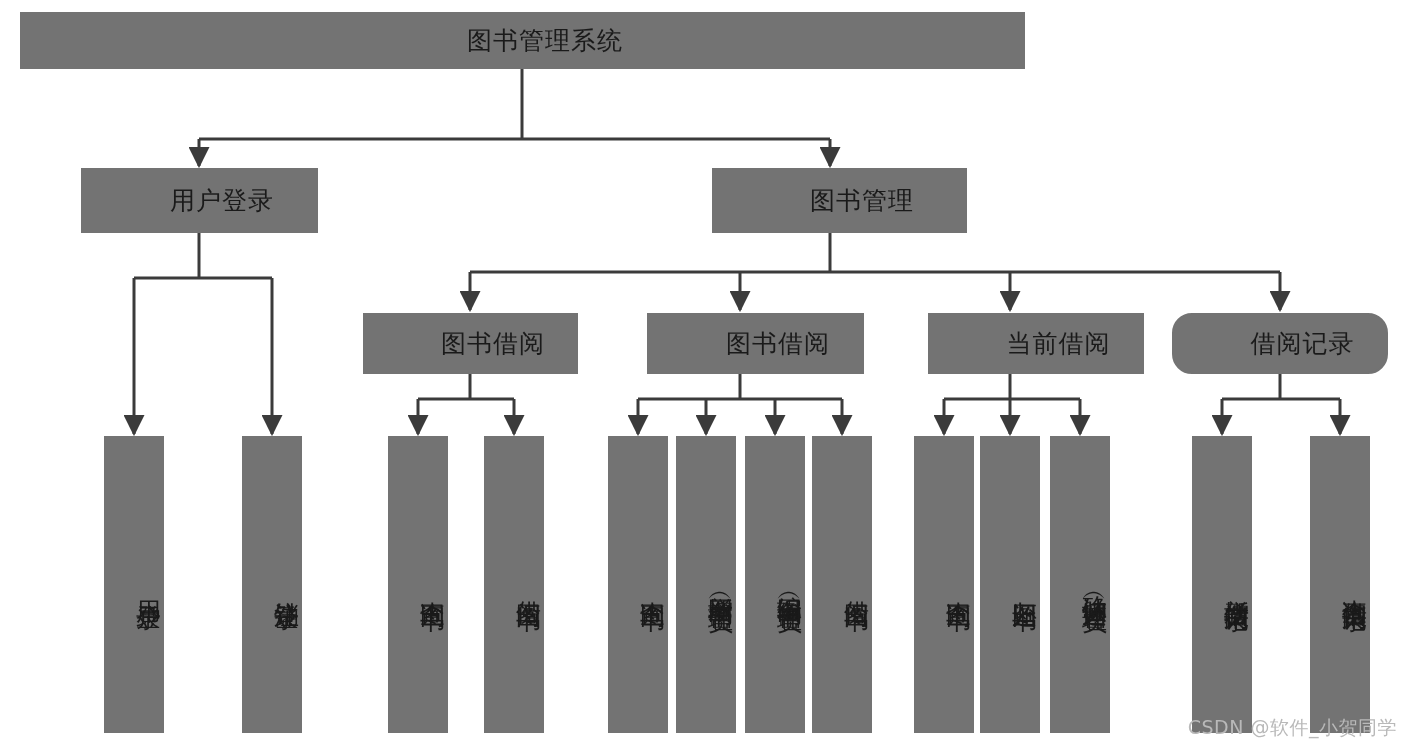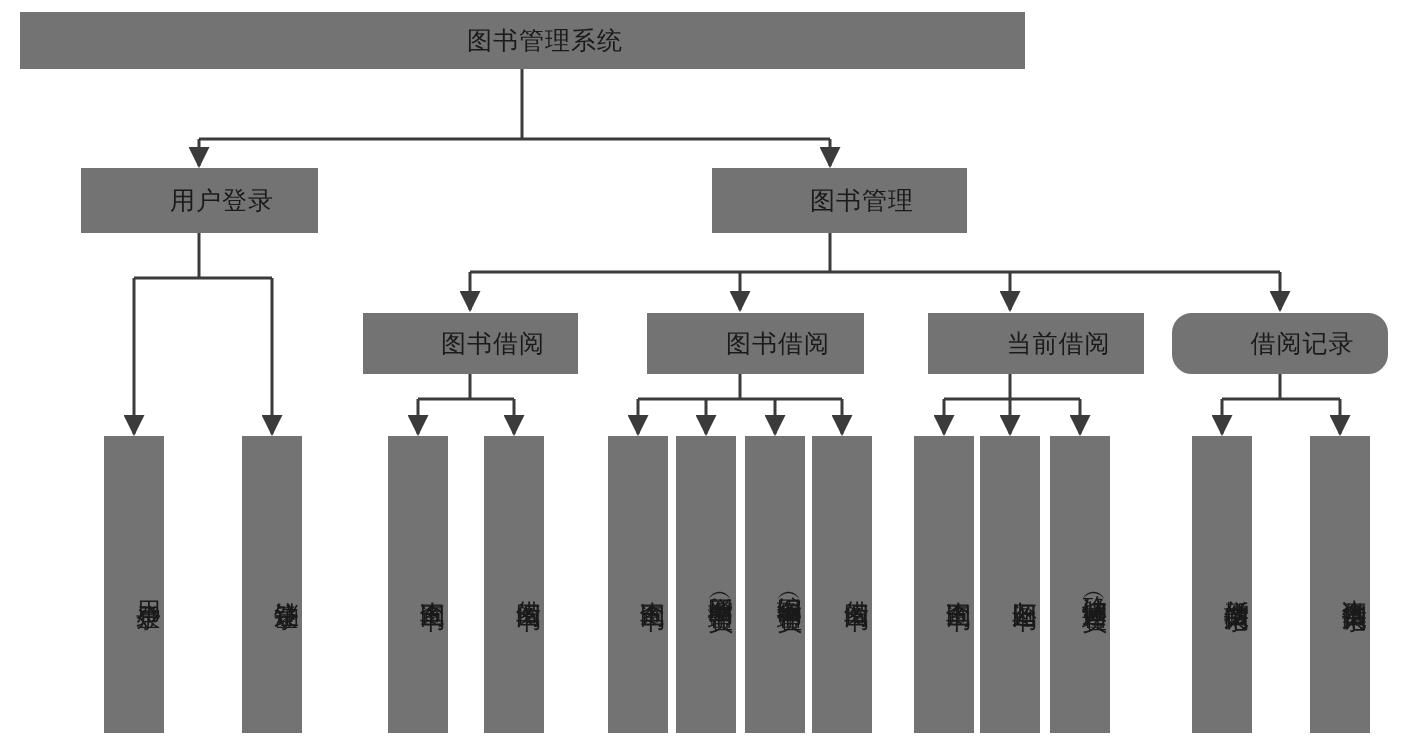--- a/index.html
+++ b/index.html
@@ -144,14 +144,15 @@
   <div class="node node-v" style="left:745px; top:436px; width:60px; height:297px;">编辑图书（管理员）</div>
   <div class="node node-v" style="left:812px; top:436px; width:60px; height:297px;">借阅图书</div>
 
   <div class="node node-v" style="left:914px; top:436px; width:60px; height:297px;">查询图书</div>
   <div class="node node-v" style="left:980px; top:436px; width:60px; height:297px;">归还图书</div>
   <div class="node node-v" style="left:1050px; top:436px; width:60px; height:297px;">确认归还（管理员）</div>
 
   <div class="node node-v" style="left:1192px; top:436px; width:60px; height:297px;">新增借阅记录</div>
   <div class="node node-v" style="left:1310px; top:436px; width:60px; height:297px;">查询借阅记录</div>
 
+  <div id="watermark">CSDN @软件_小贺同学</div>
 
 </div>
 
 </body></html>

